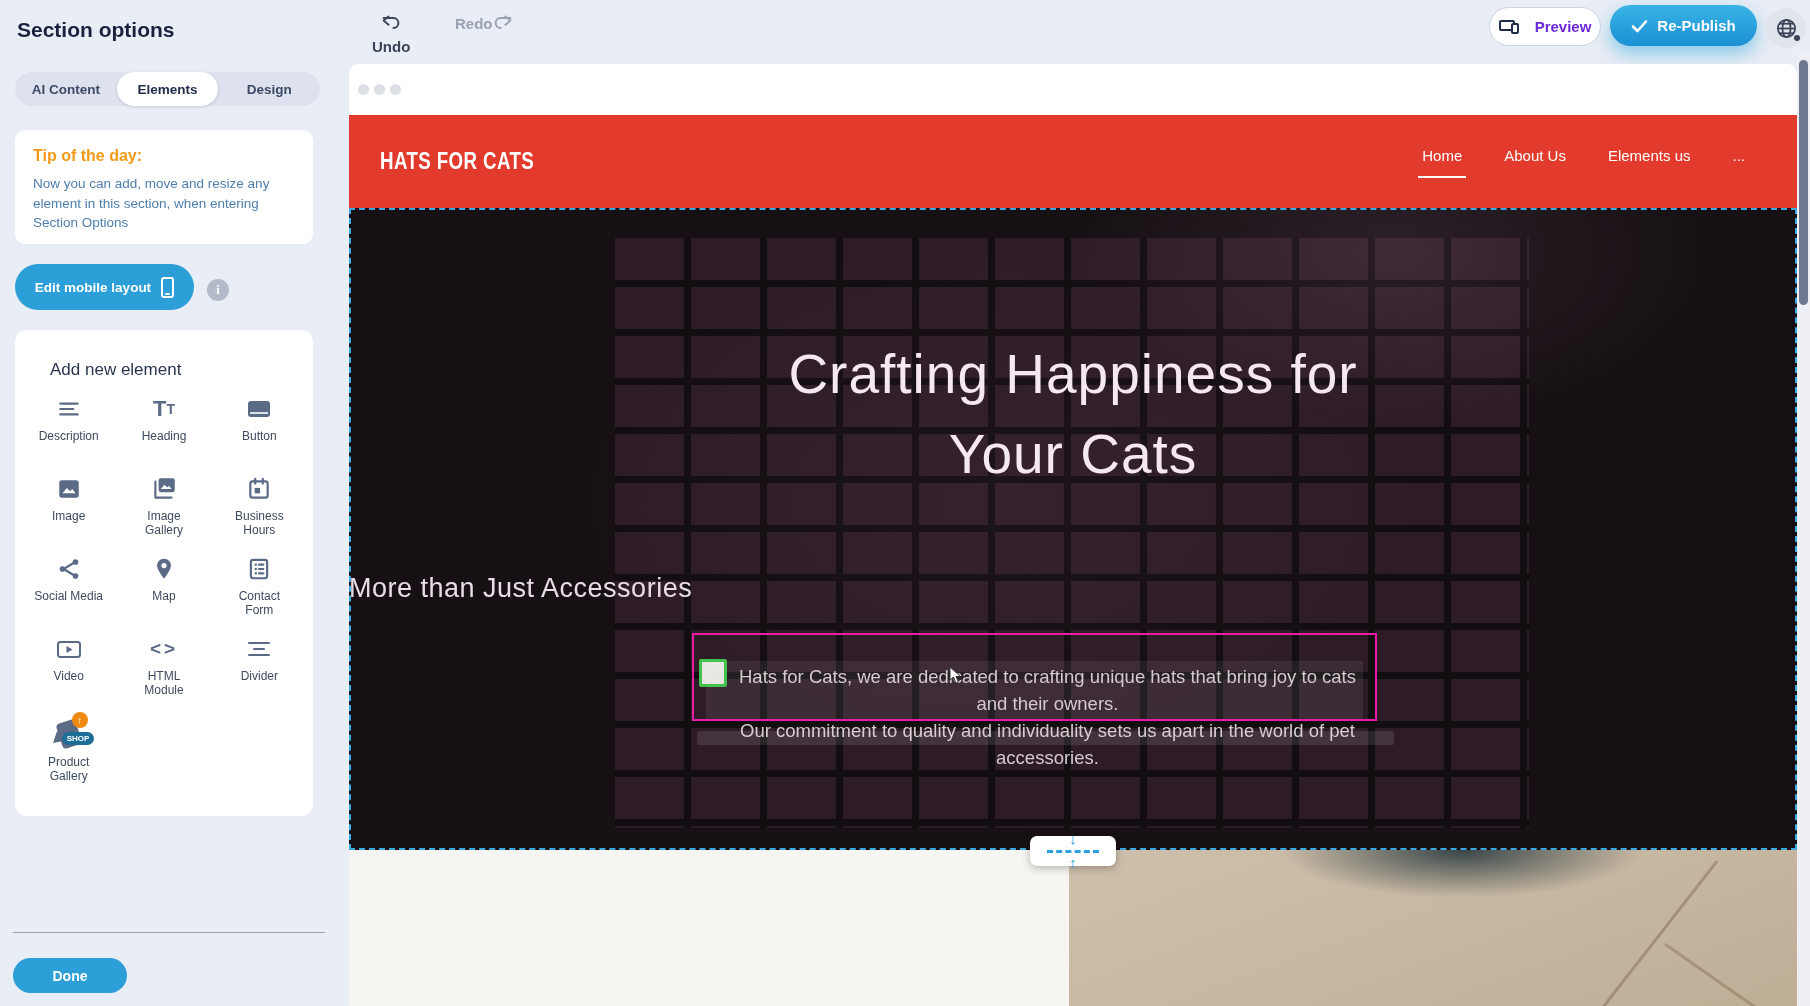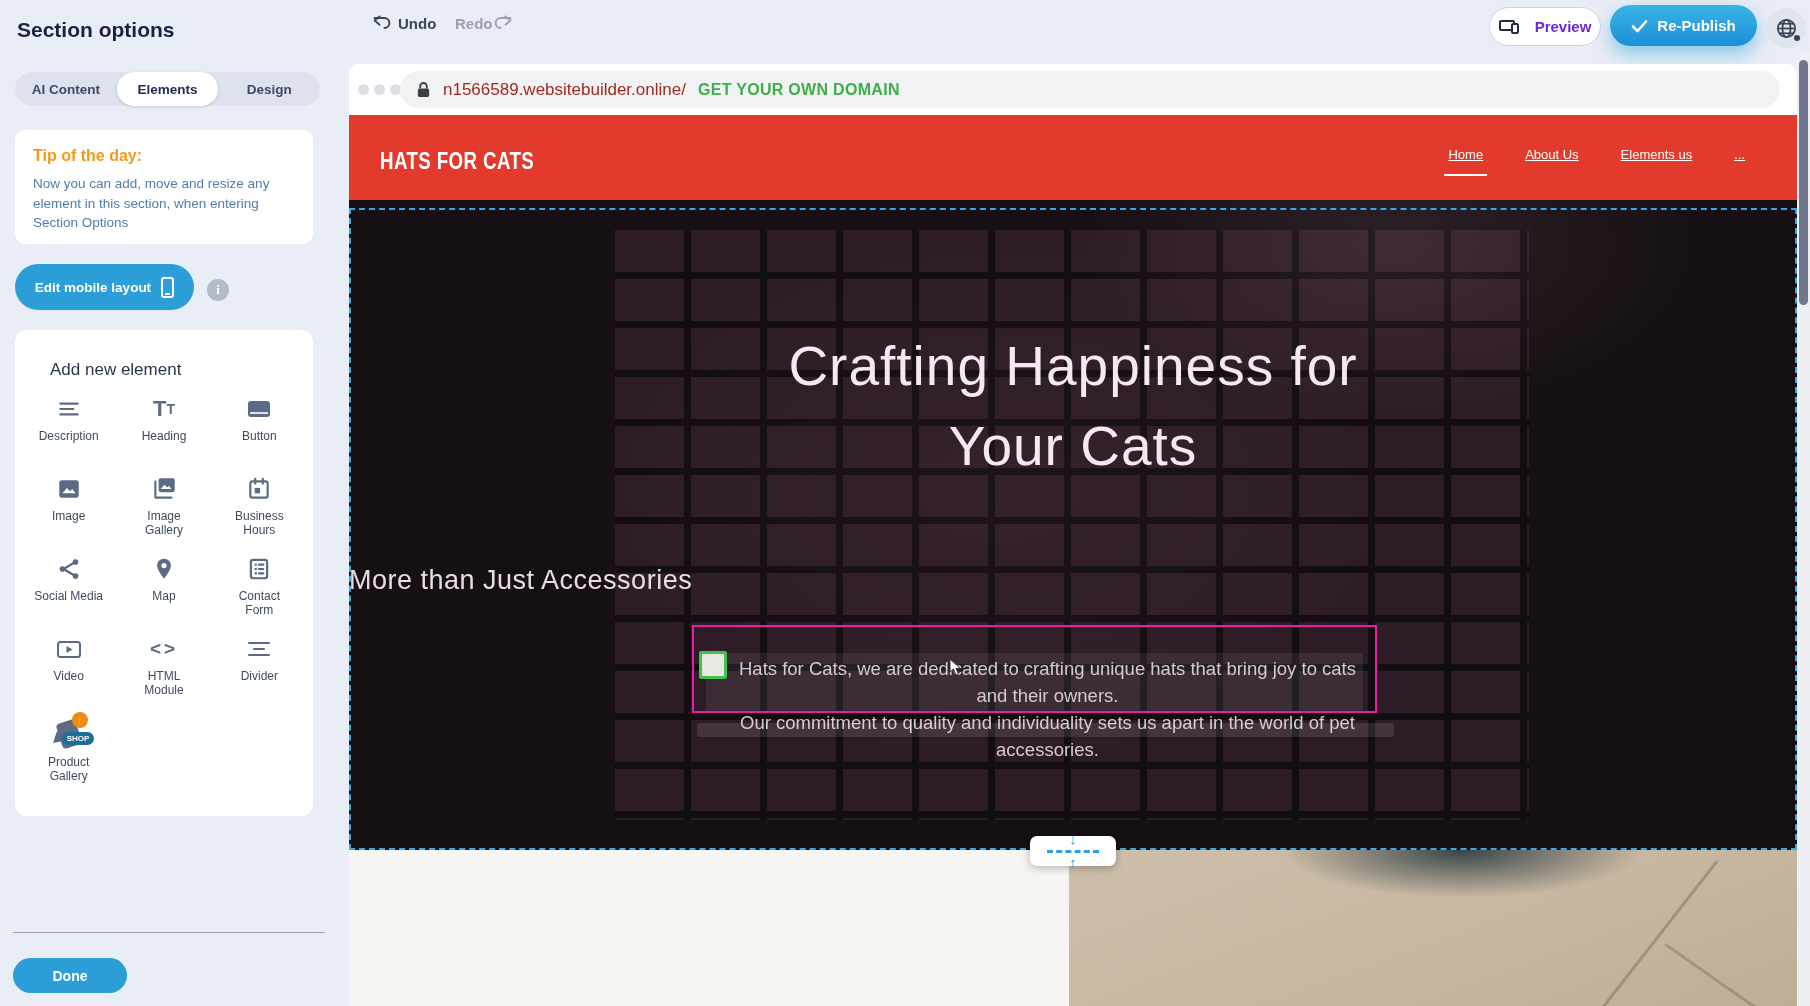--- a/index.html
+++ b/index.html
@@ -33,45 +33,45 @@
   .ic-heading { color:#5b6b85; font-weight:bold; font-size:22px; }
   .ic-heading small { font-size:14px; }
   .pg-wrap { position:relative; width:38px; height:34px; }
   .pg-card { position:absolute; left:9px; top:6px; width:20px; height:26px; background:#5b6b85; border-radius:4px; transform:rotate(-18deg); }
   .pg-tri { position:absolute; left:2px; top:16px; width:0; height:0; border-left:6px solid transparent; border-right:6px solid transparent; border-bottom:11px solid #5b6b85; transform:rotate(-10deg); }
   .pg-shop { position:absolute; left:12px; top:17px; background:#1d6e96; color:#fff; font-size:8px; font-weight:bold; padding:2px 5px; border-radius:7px; }
   .pg-up { position:absolute; right:0; top:-3px; width:16px; height:16px; border-radius:50%; background:#f08a12; color:#fff; font-size:10px; font-weight:bold; display:flex; align-items:center; justify-content:center; }
   .sb-divider { position:absolute; left:13px; top:932px; width:312px; height:1px; background:#9aa0ad; }
   .done-btn { position:absolute; left:13px; top:958px; width:114px; height:35px; border-radius:18px; background:#2d9fd8; color:#fff; font-size:14px; font-weight:bold; display:flex; align-items:center; justify-content:center; cursor:pointer; }
   
-  .undo-btn { position:absolute; left:372px; top:14px; display:flex; align-items:center; gap:6px; font-size:15px; font-weight:bold; color:#3c4659; cursor:pointer; }
+  .undo-btn { position:absolute; left:372px; top:14px; display:flex; align-items:center; gap:6px; font-size:15px; font-weight:bold; color:#3c4659; cursor:pointer;flex-direction:column; }
   .redo-btn { position:absolute; left:455px; top:14px; display:flex; align-items:center; font-size:15px; font-weight:bold; color:#9aa1b0; cursor:pointer; }
   .preview-btn { position:absolute; left:1489px; top:7px; width:112px; height:39px; background:#fff; border:1.5px solid #ccd2df; border-radius:20px; display:flex; align-items:center; justify-content:center; gap:16px; font-size:15px; font-weight:bold; color:#6d28d9; cursor:pointer; }
   .devices-ic { position:relative; width:20px; height:14px; }
   .devices-ic .mon { position:absolute; left:0; top:0; width:16px; height:11px; border:2px solid #1f2b47; border-radius:2px; }
   .devices-ic .mob { position:absolute; right:0; bottom:0; width:8px; height:11px; border:2px solid #1f2b47; border-radius:2px; background:#fff; }
   .republish-btn { position:absolute; left:1610px; top:5px; width:147px; height:41px; border-radius:21px; background:linear-gradient(180deg,#39b3e4,#1b90d6); box-shadow:0 8px 18px rgba(42,167,220,.5); color:#fff; font-size:15px; font-weight:bold; display:flex; align-items:center; justify-content:center; gap:9px; cursor:pointer; }
   .globe-btn { position:absolute; left:1766px; top:8px; width:40px; height:40px; border-radius:50%; background:#e0e4ed; display:flex; align-items:center; justify-content:center; cursor:pointer; }
   .globe-dot { position:absolute; right:6px; bottom:7px; width:6px; height:6px; border-radius:50%; background:#3a4356; }
   
   .canvas { position:absolute; left:349px; top:64px; width:1448px; height:942px; background:#fff; border-radius:10px 10px 0 0; overflow:hidden; }
   .browser-bar { position:absolute; left:0; top:0; width:100%; height:51px; background:#fff; }
   .win-dots { position:absolute; left:9px; top:20px; display:flex; gap:5px; }
   .win-dots span { width:11px; height:11px; border-radius:50%; background:#dcdfe5; }
   .url-pill { position:absolute; left:51px; top:7px; width:1380px; height:37px; background:#f1f2f4; border-radius:19px; display:flex; align-items:center; padding-left:16px; gap:12px; cursor:pointer; }
   .url-text { font-size:17px; color:#9c2b21; }
   .domain-cta { font-size:16px; font-weight:bold; color:#3fae49; letter-spacing:.3px; cursor:pointer; }
   
   .site-header { position:absolute; left:0; top:51px; width:100%; height:93px; background:#e23b2d; }
   .site-logo { position:absolute; left:31px; top:32px; color:#fff; font-size:24px; font-weight:bold; letter-spacing:.5px; transform:scaleX(.78); transform-origin:left center; white-space:nowrap; }
   .site-nav { position:absolute; right:52px; top:32px; display:flex; gap:42px; align-items:center; }
-  .nav-item { color:#fff; font-size:13px; cursor:pointer; position:relative; padding-bottom:4px;text-decoration:underline; }
+  .nav-item { color:#fff; font-size:15px; cursor:pointer; position:relative; padding-bottom:4px; }
   .nav-item.active:after { content:""; position:absolute; left:-4px; right:-4px; bottom:-10px; height:2.5px; background:#fff; }
   
-  .hero { position:absolute; left:0; top:136px; width:100%; height:732px; background:#161014; overflow:hidden; cursor:pointer; }
+  .hero { position:absolute; left:0; top:144px; width:100%; height:732px; background:#161014; overflow:hidden; cursor:pointer; }
   .tile-grid { position:absolute; left:266px; top:30px; width:914px; height:590px;
     background-color:#2d1c26;
     background-image:
       repeating-linear-gradient(to right, transparent 0 69px, #120d11 69px 76px),
       repeating-linear-gradient(to bottom, transparent 0 42px, #120d11 42px 49px);
   }
   .hero-glow { position:absolute; inset:0;
     background:
       radial-gradient(ellipse 480px 260px at 72% 6%, rgba(165,115,145,.16), transparent 65%),
       radial-gradient(ellipse 600px 380px at 45% 40%, rgba(120,80,105,.10), transparent 70%);
@@ -320,28 +320,20 @@
   </div>
 
   <div class="canvas">
 
     <div class="browser-bar">
       <span class="win-dots">
           <span></span>
           <span></span>
           <span></span>
         </span>
-      <div class="url-pill">
-        <svg width="15" height="18" viewBox="0 0 16 19">
-            <rect x="2" y="8" width="12" height="9" rx="2" fill="#3a3f4a"></rect>
-            <path d="M4.5 8 V5.5 a3.5 3.5 0 0 1 7 0 V8" fill="none" stroke="#3a3f4a" stroke-width="2"></path>
-          </svg>
-        <span class="url-text">n1566589.websitebuilder.online/</span>
-        <span class="domain-cta">GET YOUR OWN DOMAIN</span>
-      </div>
     </div>
 
     <div class="site-header">
       <div class="site-logo">HATS FOR CATS</div>
       <div class="site-nav">
         <span class="nav-item active">Home</span>
         <span class="nav-item">About Us</span>
         <span class="nav-item">Elements us</span>
         <span class="nav-item">...</span>
       </div>

